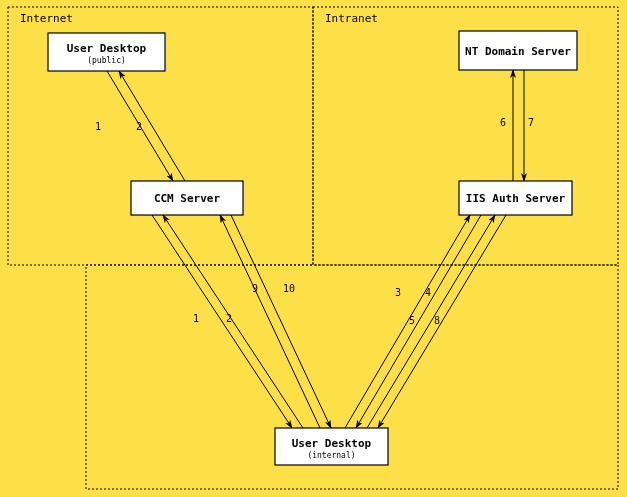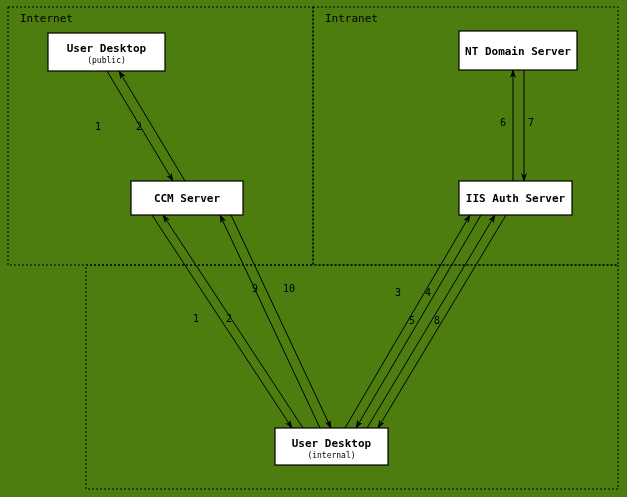--- a/index.html
+++ b/index.html
@@ -4,21 +4,21 @@
 <style>
   html, body {
     margin: 0;
     padding: 0;
     background: #ffffff;
   }
   #diagram-root {
     position: relative;
     width: 627px;
     height: 497px;
-    background: #4d7c0f;
+    background: #fde047;
     font-family: "DejaVu Sans Mono", monospace;
     overflow: hidden;
   }
   svg#diagram-svg {
     position: absolute;
     left: 0;
     top: 0;
     width: 627px;
     height: 497px;
   }

